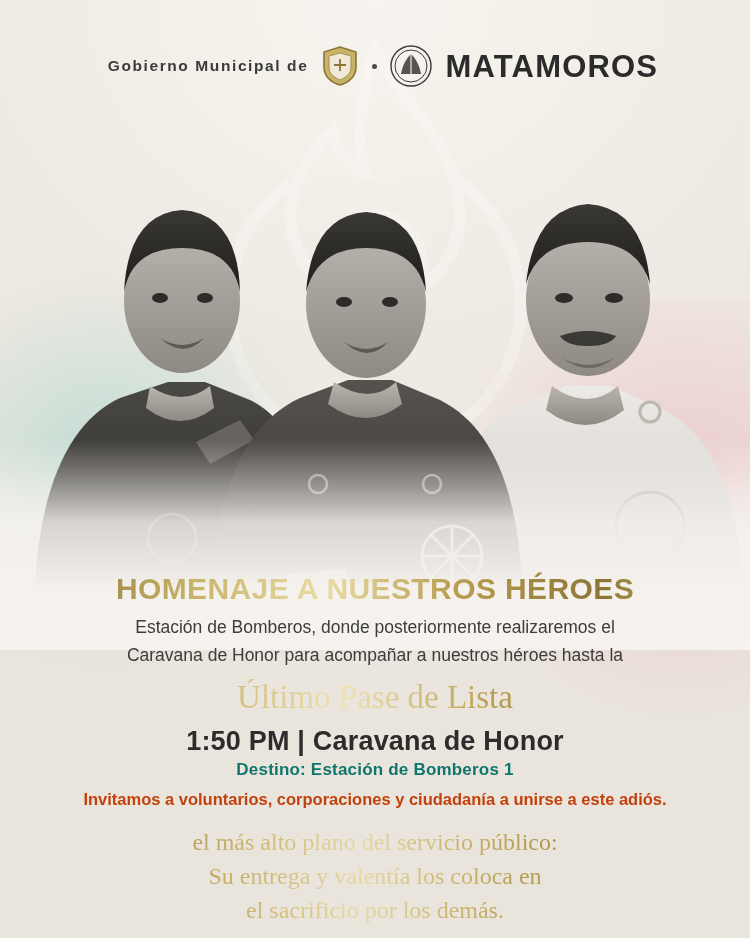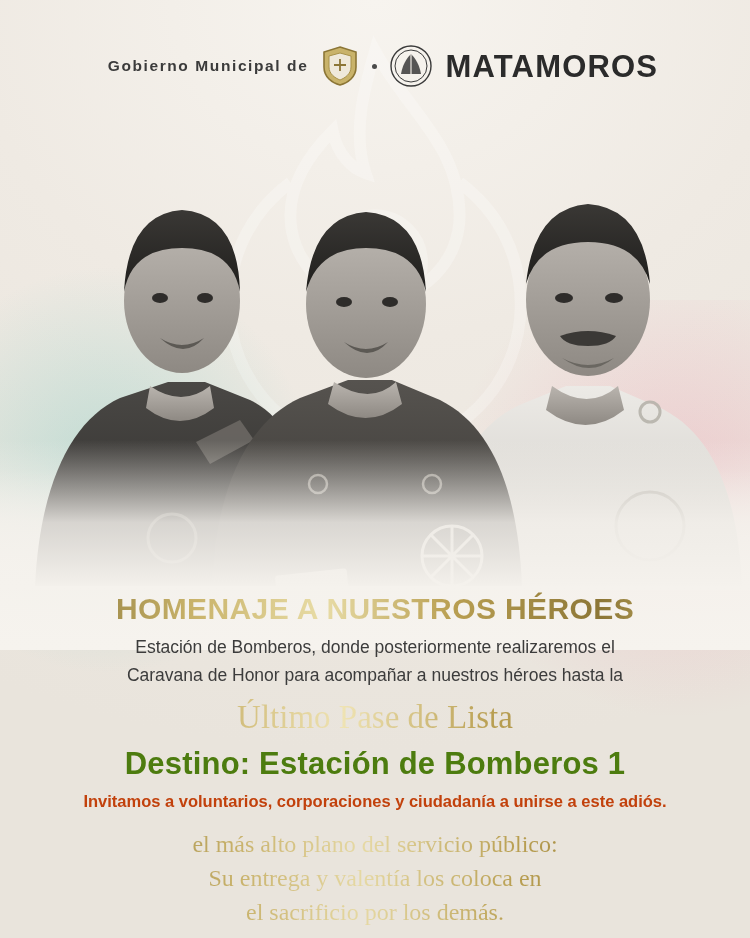--- a/index.html
+++ b/index.html
@@ -124,21 +124,20 @@
   }
   
   .content {
     position: absolute;
     left: 0;
     right: 0;
     top: 572px;
     z-index: 7;
     text-align: center;
     padding: 0 52px;
-    margin-top: 20px;
   }
   .title-main {
     font-size: 30px;
     font-weight: 800;
     letter-spacing: .4px;
     background: linear-gradient(90deg, #8d7a3c 0%, #c9b36a 22%, #e8dca6 42%, #b99f52 62%, #8c7636 85%, #c6b067 100%);
     -webkit-background-clip: text;
     background-clip: text;
     color: transparent;
     margin: 0 0 10px 0;
@@ -161,23 +160,23 @@
     color: transparent;
   }
   .line-time {
     font-size: 27px;
     font-weight: 800;
     color: #2c2c2c;
     margin: 2px 0 0 0;
     letter-spacing: .2px;
   }
   .line-dest {
-    font-size: 31px;
+    font-size: 17px;
     font-weight: 800;
-    color: #4d7c0f;
+    color: #0f766e;
     margin: 3px 0 10px 0;
     letter-spacing: .2px;
   }
   .invite {
     font-size: 16.5px;
     font-weight: 700;
     color: #c2410c;
     margin: 0 0 16px 0;
   }
   .quote {
@@ -305,20 +304,21 @@
     <div class="fade-mask"></div>
   </div>
 
   <div class="bg-tint-bottom"></div>
 
   <div class="content">
     <h1 class="title-main">HOMENAJE A NUESTROS HÉROES</h1>
     <p class="subtitle">Estación de Bomberos, donde posteriormente realizaremos el</p>
     <p class="subtitle">Caravana de Honor para acompañar a nuestros héroes hasta  la</p>
     <div class="serif-gold">Último Pase de Lista</div>
+    <p class="line-time">1:50 PM | Caravana de Honor</p>
     <p class="line-dest">Destino: Estación de Bomberos 1</p>
     <p class="invite">Invitamos a voluntarios, corporaciones y ciudadanía a unirse a este adiós.</p>
     <div class="quote">
       <div>el más alto plano del servicio público:</div>
       <div>Su entrega y valentía los coloca en</div>
       <div>el sacrificio por los demás.</div>
     </div>
   </div>
 
 </div>

